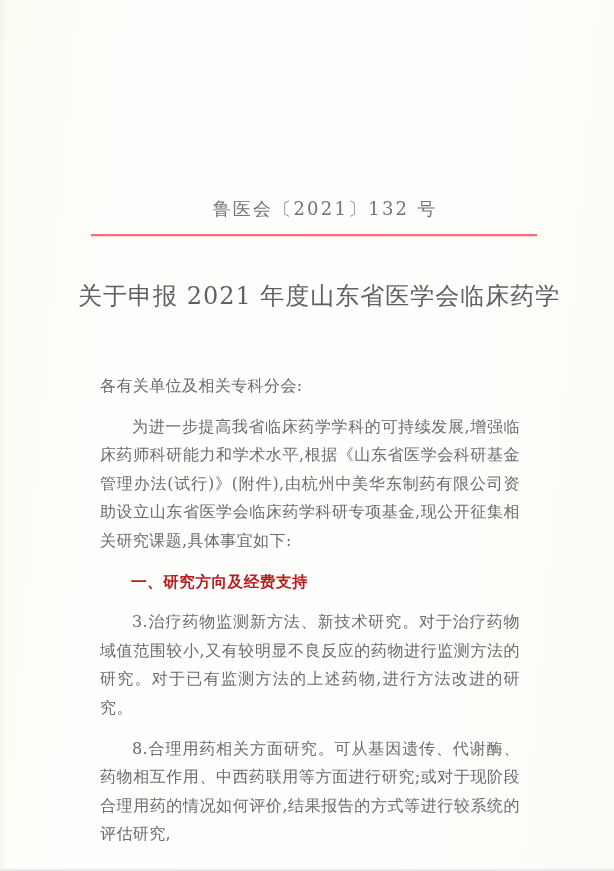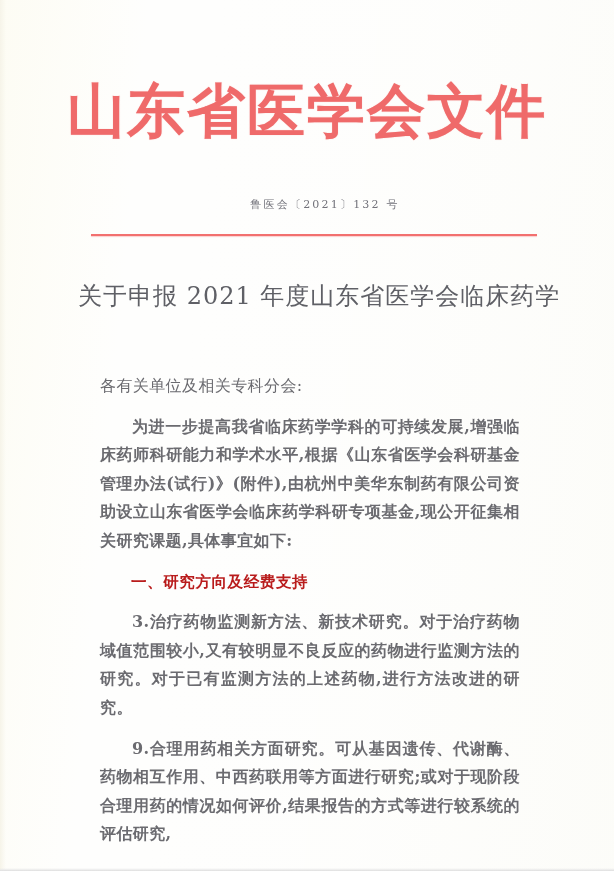--- a/index.html
+++ b/index.html
@@ -56,21 +56,21 @@
   }
 
   
   .docnum {
     position: absolute;
     left: 0;
     right: 0;
     top: 197px;
     text-align: center;
     color: #72727a;
-    font-size: 11px;
+    font-size: 18px;
     letter-spacing: 2.2px;
     font-family: "DejaVu Serif", serif;
     padding-left: 36px;
   }
 
   
   .red-rule {
     position: absolute;
     left: 91px;
     width: 446px;
@@ -106,56 +106,55 @@
     font-size: 16px;
     line-height: 28.6px;
     font-family: "DejaVu Serif", serif;
     letter-spacing: 0.4px;
   }
   .body p {
     margin: 12px;
     text-align: justify;
     text-justify: inter-character;
   }
-  .body p.indent { text-indent: 2em; font-weight: bold; }
+  .body p.indent { text-indent: 2em; }
   .body p.salutation { text-indent: 0; }
   .heading {
     margin: 0;
     text-indent: 2em;
     font-family: "DejaVu Sans", sans-serif;
     font-weight: bold;
     font-size: 15.5px;
     color: #b91c1c;
     letter-spacing: 0.6px;
   }
 </style>
 </head>
 <body>
 
 <div class="page">
 
   <div class="paper-tint"></div>
   <div class="edge-left"></div>
 
-  <div class="masthead">山东省医学会文件</div>
 
   <div class="docnum">鲁医会〔2021〕132 号</div>
 
   <div class="red-rule"></div>
 
   <div class="title">
     <span class="title-line">关于申报 2021 年度山东省医学会临床药学</span>
   </div>
 
   <div class="body">
     <p class="salutation">各有关单位及相关专科分会:</p>
 
     <p class="indent">为进一步提高我省临床药学学科的可持续发展,增强临床药师科研能力和学术水平,根据《山东省医学会科研基金管理办法(试行)》(附件),由杭州中美华东制药有限公司资助设立山东省医学会临床药学科研专项基金,现公开征集相关研究课题,具体事宜如下:</p>
 
     <p class="heading">一、研究方向及经费支持</p>
 
     <p class="indent">3.治疗药物监测新方法、新技术研究。对于治疗药物域值范围较小,又有较明显不良反应的药物进行监测方法的研究。对于已有监测方法的上述药物,进行方法改进的研究。</p>
 
-    <p class="indent">9.合理用药相关方面研究。可从基因遗传、代谢酶、药物相互作用、中西药联用等方面进行研究;或对于现阶段合理用药的情况如何评价,结果报告的方式等进行较系统的评估研究,</p>
+    <p class="indent">8.合理用药相关方面研究。可从基因遗传、代谢酶、药物相互作用、中西药联用等方面进行研究;或对于现阶段合理用药的情况如何评价,结果报告的方式等进行较系统的评估研究,</p>
   </div>
 
   <div class="edge-bottom"></div>
 </div>
 
 </body></html>

